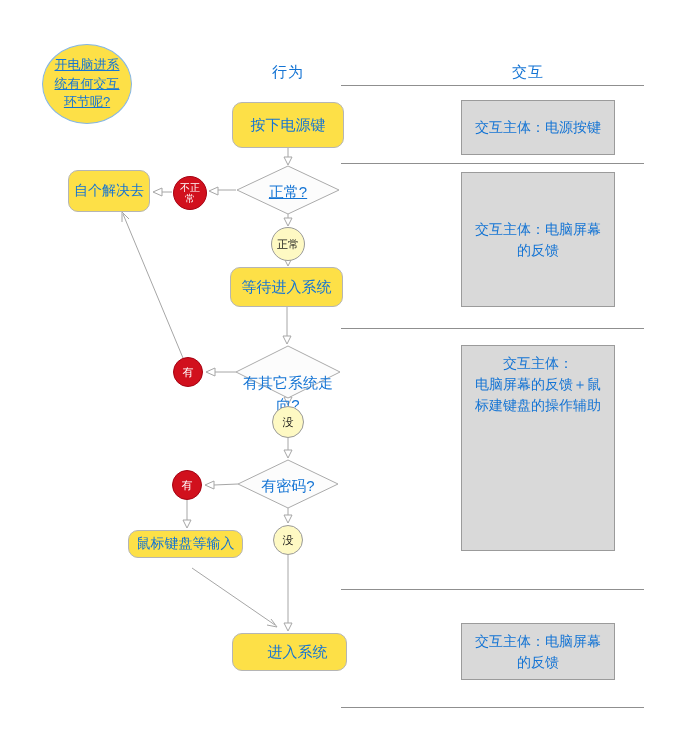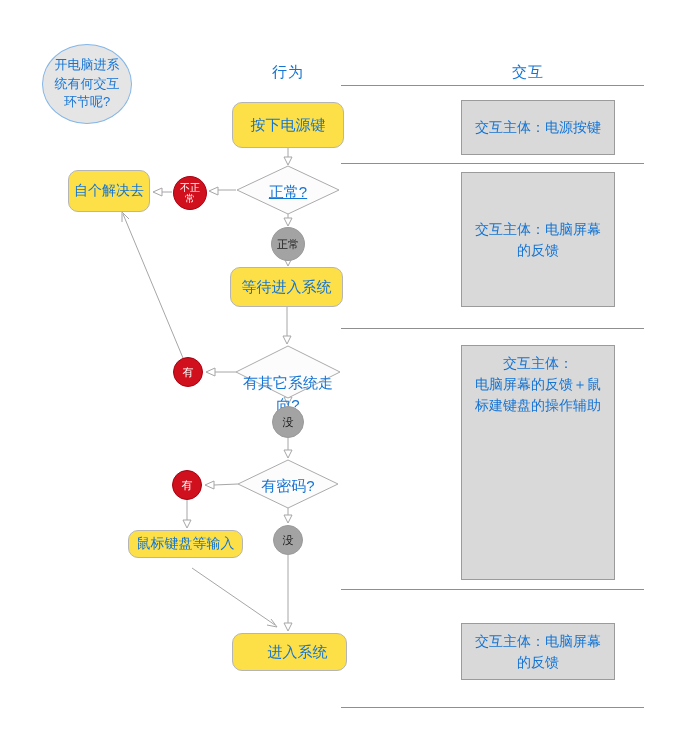--- a/index.html
+++ b/index.html
@@ -8,41 +8,41 @@
     font-family:"Liberation Sans","DejaVu Sans",sans-serif;
     overflow:hidden;
   }
   svg#connectors{position:absolute;left:0;top:0;}
   .hdr{
     position:absolute;width:80px;text-align:center;
     font-size:15px;color:#1474d4;letter-spacing:1px;
   }
   .start-bubble{
     position:absolute;left:42px;top:44px;width:88px;height:78px;
-    background:#e5e5e5;border:1px solid#84b6e7;border-radius:50%;
+    background:#fde047;border:1px solid#84b6e7;border-radius:50%;
     display:flex;align-items:center;justify-content:center;text-align:center;
-    font-size:13px;line-height:1.45;color:#1474d4;white-space:pre-line;
+    font-size:13px;line-height:1.45;color:#1474d4;white-space:pre-line;text-decoration:underline;
   }
   .node{
     position:absolute;background:#fde047;border:1px solid #b5b5b5;border-radius:10px;
     display:flex;align-items:center;justify-content:center;text-align:center;
     font-size:15px;color:#1474d4;box-sizing:border-box;
   }
   .node.small{font-size:14px;}
   .qtext{
     position:absolute;width:104px;text-align:center;
     font-size:15px;line-height:1.45;color:#1474d4;white-space:pre-line;
   }
   .badge{
     position:absolute;border-radius:50%;box-sizing:border-box;
     display:flex;align-items:center;justify-content:center;text-align:center;
     white-space:pre-line;
   }
   .badge.red{background:#d1101d;border:1px solid #a50212;color:#ffffff;}
-  .badge.green{background:#a3a3a3;border:1px solid #9a9a9a;color:#1a1a1a;}
+  .badge.green{background:#fef9c3;border:1px solid #9a9a9a;color:#1a1a1a;}
   .panel{
     position:absolute;left:461px;width:154px;background:#d9d9d9;border:1px solid #9b9b9b;
     box-sizing:border-box;display:flex;align-items:center;justify-content:center;
     text-align:center;font-size:14px;line-height:1.5;color:#1474d4;white-space:pre-line;
   }
   .panel.top-align{align-items:flex-start;padding-top:7px;}
 </style>
 </head>
 <body>
 
@@ -120,17 +120,17 @@
 常</div>
 <div class="badge green" style="left:271px;top:227px;width:34px;height:34px;font-size:11px;">正常</div>
 <div class="badge red" style="left:173px;top:357px;width:30px;height:30px;font-size:11px;">有</div>
 <div class="badge green" style="left:272px;top:406px;width:32px;height:32px;font-size:11px;">没</div>
 <div class="badge red" style="left:172px;top:470px;width:30px;height:30px;font-size:11px;">有</div>
 <div class="badge green" style="left:273px;top:525px;width:30px;height:30px;font-size:11px;">没</div>
 
 <div class="panel" style="top:100px;height:55px;">交互主体：电源按键</div>
 <div class="panel" style="top:172px;height:135px;">交互主体：电脑屏幕
 的反馈</div>
-<div class="panel top-align" style="top:345px;height:235px;">交互主体：
+<div class="panel top-align" style="top:345px;height:206px;">交互主体：
 电脑屏幕的反馈＋鼠
 标建键盘的操作辅助</div>
 <div class="panel" style="top:623px;height:57px;">交互主体：电脑屏幕
 的反馈</div>
 
 </body></html>

